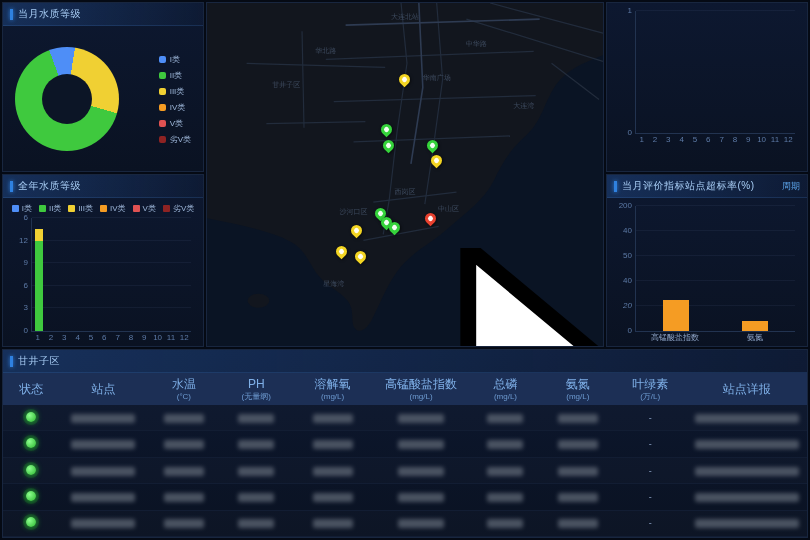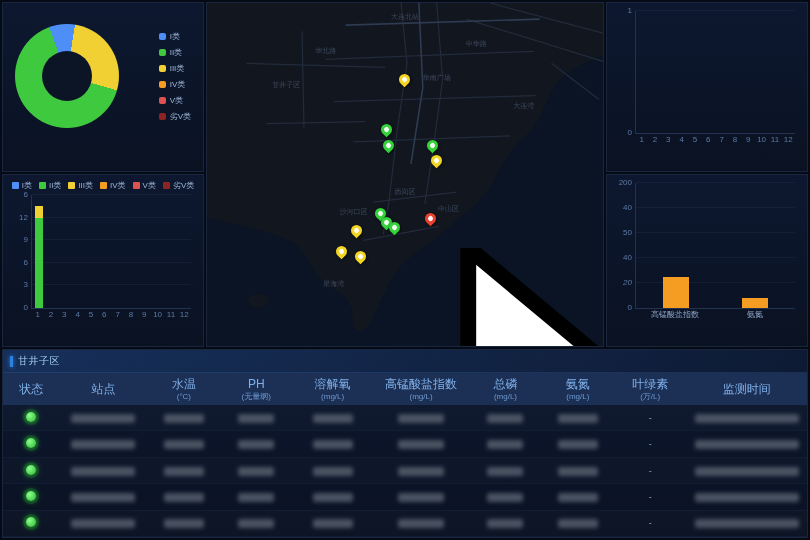--- a/index.html
+++ b/index.html
@@ -63,20 +63,24 @@
     box-shadow:0 0 6px #2ad32e,0 0 0 3px rgba(42,211,46,.15);}
   .blur-block{display:inline-block;height:9px;border-radius:2px;background:#596270;
     filter:blur(2px);opacity:.8;vertical-align:middle;}
 </style>
 </head>
 <body>
 
 <div class="dash">
 
   <div class="panel" style="grid-area:p1">
+    <div class="panel-header">
+      <span class="accent-bar"></span>
+      <span class="panel-title">当月水质等级</span>
+    </div>
     <div class="donut-wrap">
       <div class="donut" style="background: conic-gradient(from -20deg, rgb(78, 142, 247) 0deg, rgb(78, 142, 247) 28.8deg, rgb(240, 208, 51) 28.8deg, rgb(240, 208, 51) 126deg, rgb(63, 201, 62) 126deg, rgb(63, 201, 62) 360deg);"></div>
       <div class="v-legend">
           <div class="v-legend-item">
             <span class="legend-dot" style="background: rgb(78, 142, 247);"></span>
             <span class="legend-text">I类</span>
           </div>
           <div class="v-legend-item">
             <span class="legend-dot" style="background: rgb(63, 201, 62);"></span>
             <span class="legend-text">II类</span>
@@ -95,20 +99,24 @@
           </div>
           <div class="v-legend-item">
             <span class="legend-dot" style="background: rgb(142, 35, 35);"></span>
             <span class="legend-text">劣V类</span>
           </div>
         </div>
     </div>
   </div>
 
   <div class="panel" style="grid-area:p2">
+    <div class="panel-header">
+      <span class="accent-bar"></span>
+      <span class="panel-title">全年水质等级</span>
+    </div>
     <div class="chart-body">
       <div class="h-legend">
           <span class="h-legend-item">
             <span class="legend-sq" style="background: rgb(78, 142, 247);"></span>
             <span class="legend-text">I类</span>
           </span>
           <span class="h-legend-item">
             <span class="legend-sq" style="background: rgb(63, 201, 62);"></span>
             <span class="legend-text">II类</span>
           </span>
@@ -284,20 +292,25 @@
           <span class="xtick">8</span>
           <span class="xtick">9</span>
           <span class="xtick">10</span>
           <span class="xtick">11</span>
           <span class="xtick">12</span>
         </div>
     </div>
   </div>
 
   <div class="panel" style="grid-area:p4">
+    <div class="panel-header">
+      <span class="accent-bar"></span>
+      <span class="panel-title">当月评价指标站点超标率(%)</span>
+      <span class="period">周期</span>
+    </div>
     <div class="chart-body">
       <div class="plot">
           <div class="ytick" style="bottom: 0%;">0</div>
           <div class="ytick" style="bottom: 20%; font-style: italic;">20</div>
           <div class="gridline" style="bottom: 20%;"></div>
           <div class="ytick" style="bottom: 40%;">40</div>
           <div class="gridline" style="bottom: 40%;"></div>
           <div class="ytick" style="bottom: 60%;">50</div>
           <div class="gridline" style="bottom: 60%;"></div>
           <div class="ytick" style="bottom: 80%;">40</div>
@@ -348,21 +361,21 @@
         </div>
         <div class="th">
           <div class="th-l1">氨氮</div>
           <div class="th-l2">(mg/L)</div>
         </div>
         <div class="th">
           <div class="th-l1">叶绿素</div>
           <div class="th-l2">(万/L)</div>
         </div>
         <div class="th">
-          <div class="th-l1">监测时间</div>
+          <div class="th-l1">站点详报</div>
         </div>
       </div>
     <div class="tbody">
         <div class="trow">
           <div class="td"><span class="status-dot"></span></div>
           <div class="td"><span class="blur-block" style="width: 64px;"></span></div>
           <div class="td"><span class="blur-block" style="width: 40px;"></span></div>
           <div class="td"><span class="blur-block" style="width: 36px;"></span></div>
           <div class="td"><span class="blur-block" style="width: 40px;"></span></div>
           <div class="td"><span class="blur-block" style="width: 46px;"></span></div>

